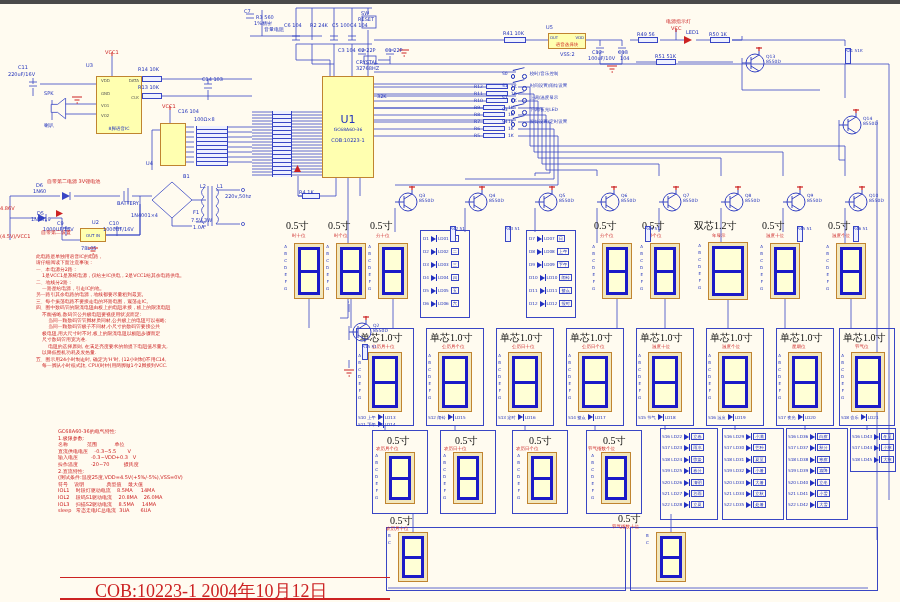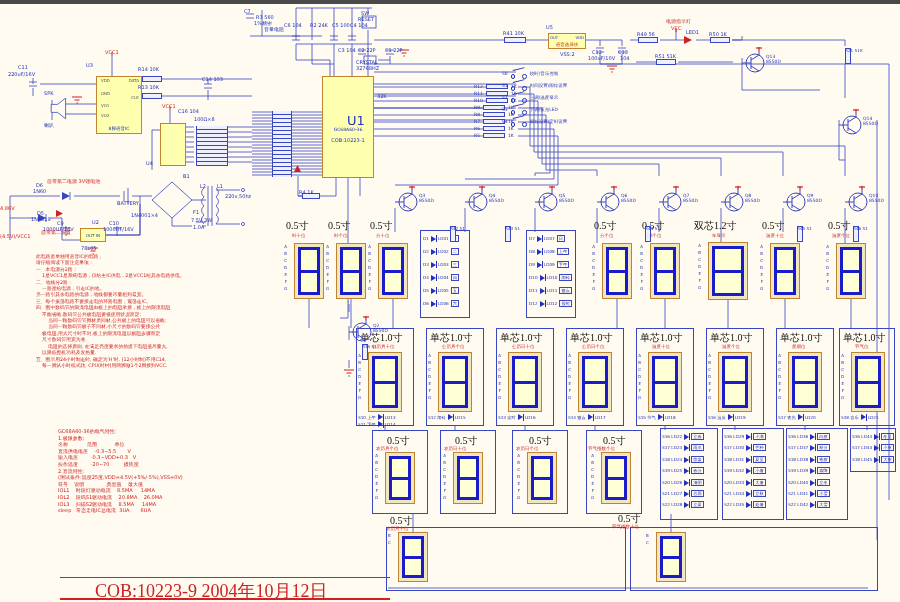--- a/index.html
+++ b/index.html
@@ -109,21 +109,21 @@
       <path d="M56 210l7 3.5-7 3.5z"></path>
       <path d="M294 172l3.5-7 3.5 7z"></path>
       <path d="M684 36l8 4-8 4z"></path>
       <path d="M62 192l8 4-8 4z" fill="#3946c4"></path>
       <path d="M38 214l8 4-8 4z" fill="#3946c4"></path>
     </g>
     <path d="M70 192v8M46 214v8" stroke="#3946c4" stroke-width="0.8"></path>
   </svg>
 
   <div class="ic" style="left:322px;top:76px;width:52px;height:102px;">
-    <div class="u1t" style="top:36px;font-size:13px;padding-left:8px;">U1</div>
+    <div class="u1t" style="top:36px;font-size:11px;">U1</div>
     <div class="u1t" style="top:50px;font-size:4.5px;">GC68A60-36</div>
     <div class="u1t" style="top:60px;font-size:5px;">COB:10223-1</div>
   </div>
 
   <div class="ic" style="left:96px;top:76px;width:46px;height:58px;">
     <span class="lbl" style="left:4px;top:1px;font-size:4px;color:#555;">VDD</span>
     <span class="lbl" style="left:4px;top:14px;font-size:4px;color:#555;">GND</span>
     <span class="lbl" style="right:2px;top:1px;left:auto;position:absolute;font-size:4px;color:#555;">DATA</span>
     <span class="lbl" style="right:2px;top:18px;left:auto;position:absolute;font-size:4px;color:#555;">CLK</span>
     <span class="lbl" style="left:4px;top:26px;font-size:4px;color:#555;">VO1</span>
@@ -1209,16 +1209,16 @@
 输入电压        -0.3~VDD+0.3   V
 操作温度        -20~70         摄氏度
 2.直流特性:
 (测试条件:温度25度,VDD=4.5V(+5%/-5%),VSS=0V)
 符号    说明              典型值    最大值
 IOL1    时段灯驱动电流    8.5MA     14MA
 IOL2    段码S1驱动电流    20.8MA    26.0MA
 IOL3    扫描S2驱动电流    8.5MA     14MA
 sleep   常态走电IC总电流  3UA       6UA</div>
 
-  <div class="title2" style="left:95px;top:579px;">COB:10223-9    2004年10月12日</div>
+  <div class="title2" style="left:95px;top:579px;">COB:10223-1    2004年10月12日</div>
   <div class="redline" style="left:60px;top:576.5px;width:330px;"></div>
   <div class="redline" style="left:60px;top:598px;width:330px;"></div>
 </div>
 
 </body></html>

